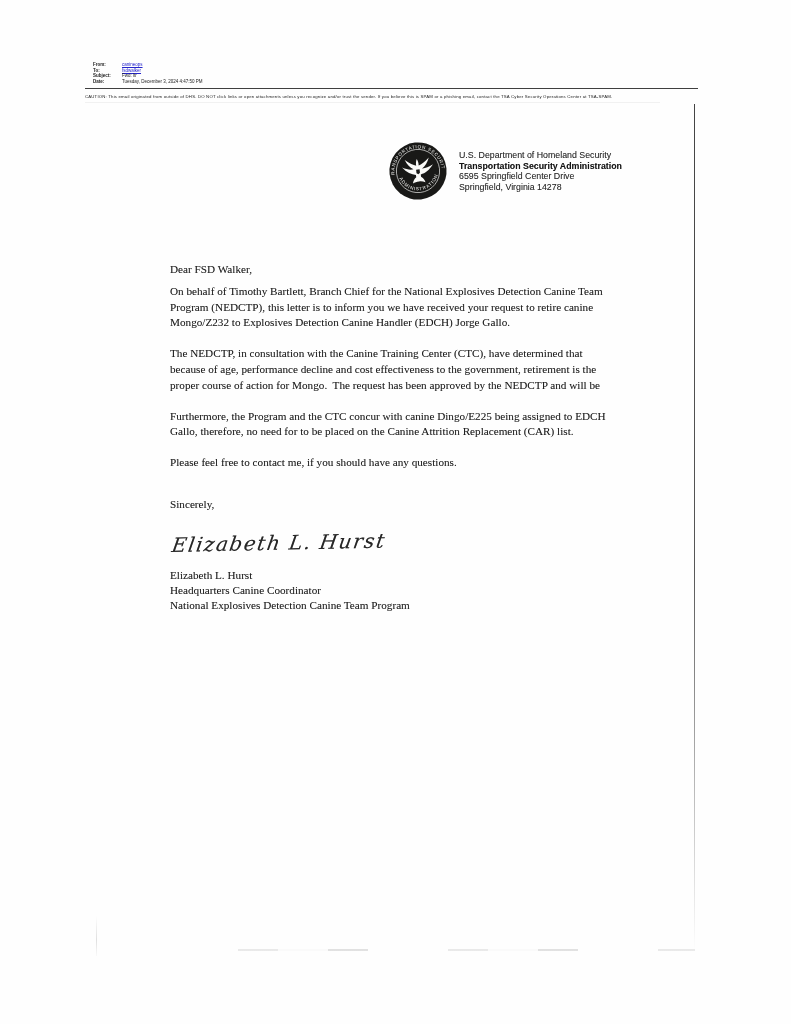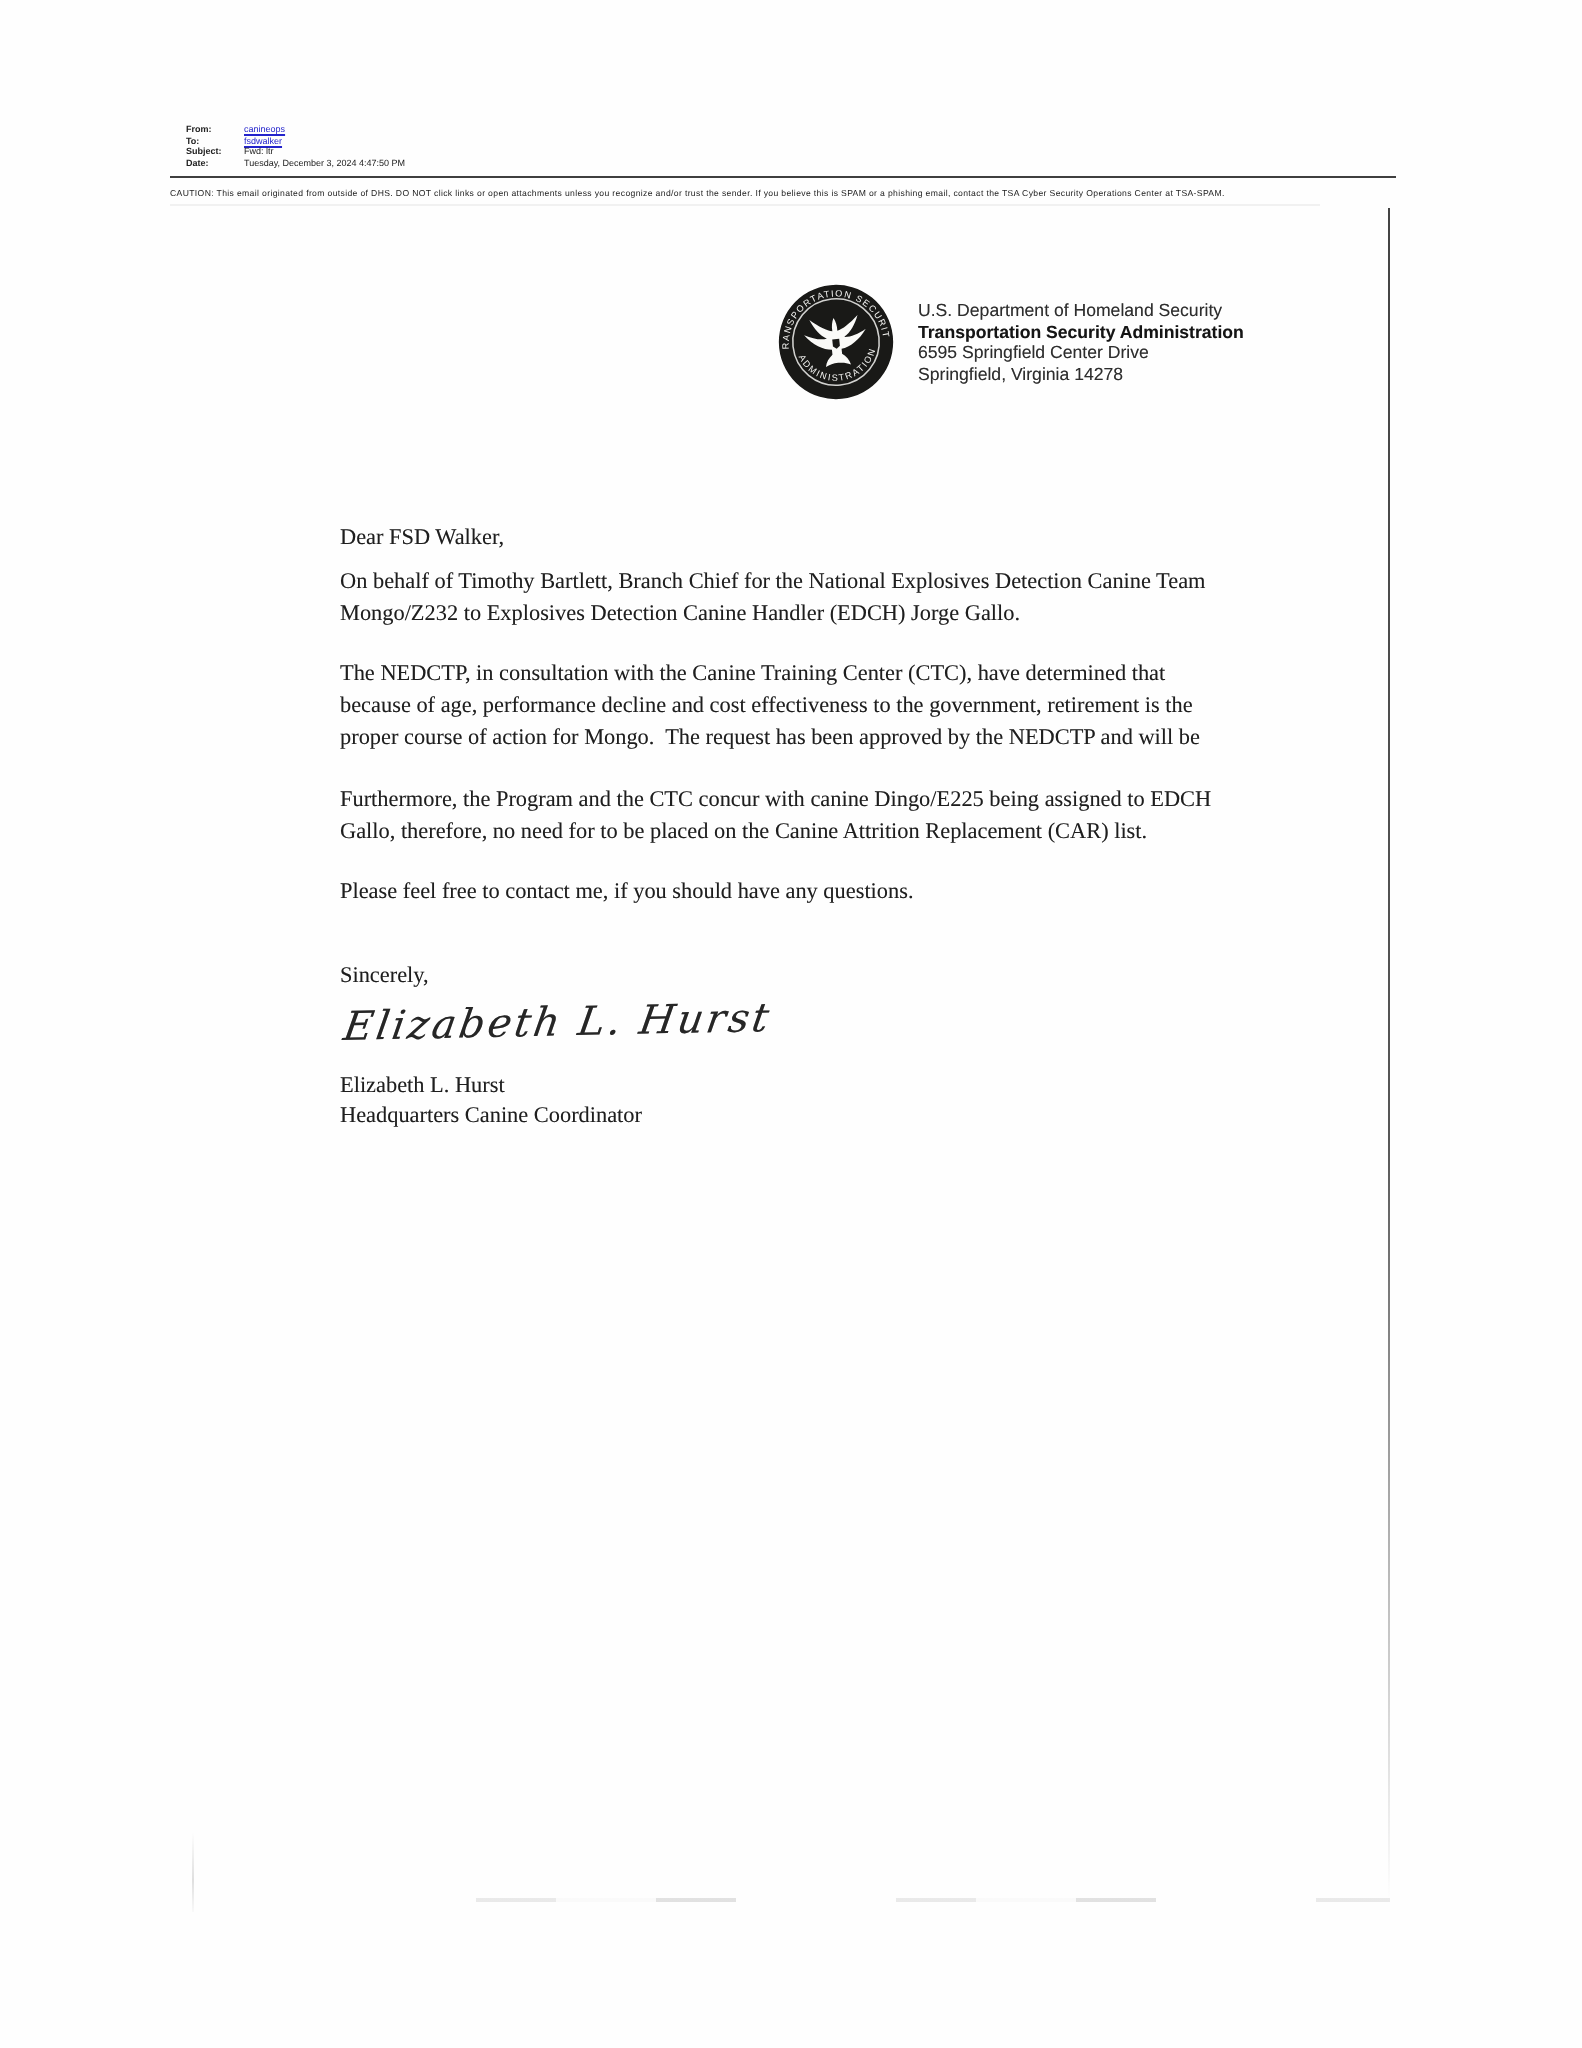--- a/index.html
+++ b/index.html
@@ -52,21 +52,21 @@
   .letter{
     position:absolute;left:170px;top:262px;width:470px;
     font-family:"Liberation Serif", serif;
     font-size:11.2px;line-height:15.8px;color:#1e1e1e;
     text-shadow:0 0 0.3px rgba(0,0,0,0.3);
   }
   .letter .line{white-space:pre;font-family:Liberation Serif, serif;}
   .block{margin:0 0 15px 0;}
   .date-block{margin-bottom:29px;}
   .salutation-block{margin-bottom:6px;}
-  .pre-close{margin-top:26px;margin-bottom:9px;}
+  .pre-close{margin-top:26px;margin-bottom:25px;}
   .sig-script{
     font-family:"DejaVu Serif", serif;
     font-style:italic;font-size:20px;color:#262626;
     letter-spacing:1.5px;
     transform:skewX(-10deg) rotate(-1.2deg);
     transform-origin:left center;
     margin:0 0 14px 2px;
   }
   .sig-typed{line-height:15.2px;}
 
@@ -140,20 +140,21 @@
       <div>Springfield, Virginia 14278</div>
     </div>
   </div>
 
   <div class="letter">
 
     <div class="block salutation-block">Dear FSD Walker,</div>
 
     <div class="block">
       <div class="line">On behalf of Timothy Bartlett, Branch Chief for the National Explosives Detection Canine Team</div>
+      <div class="line">Program (NEDCTP), this letter is to inform you we have received your request to retire canine</div>
       <div class="line">Mongo/Z232 to Explosives Detection Canine Handler (EDCH) Jorge Gallo.</div>
     </div>
 
     <div class="block">
       <div class="line">The NEDCTP, in consultation with the Canine Training Center (CTC), have determined that</div>
       <div class="line">because of age, performance decline and cost effectiveness to the government, retirement is the</div>
       <div class="line">proper course of action for Mongo.  The request has been approved by the NEDCTP and will be</div>
     </div>
 
     <div class="block">
@@ -165,20 +166,21 @@
       <div class="line">Please feel free to contact me, if you should have any questions.</div>
     </div>
 
     <div class="block pre-close">Sincerely,</div>
 
     <div class="sig-script">Elizabeth L. Hurst</div>
 
     <div class="sig-typed">
       <div>Elizabeth L. Hurst</div>
       <div>Headquarters Canine Coordinator</div>
+      <div>National Explosives Detection Canine Team Program</div>
     </div>
   </div>
 
   <div class="scan-line-right"></div>
   <div class="scan-mark-left"></div>
   <div class="scan-smudge-bottom"></div>
 
 </div>
 
 </body></html>

